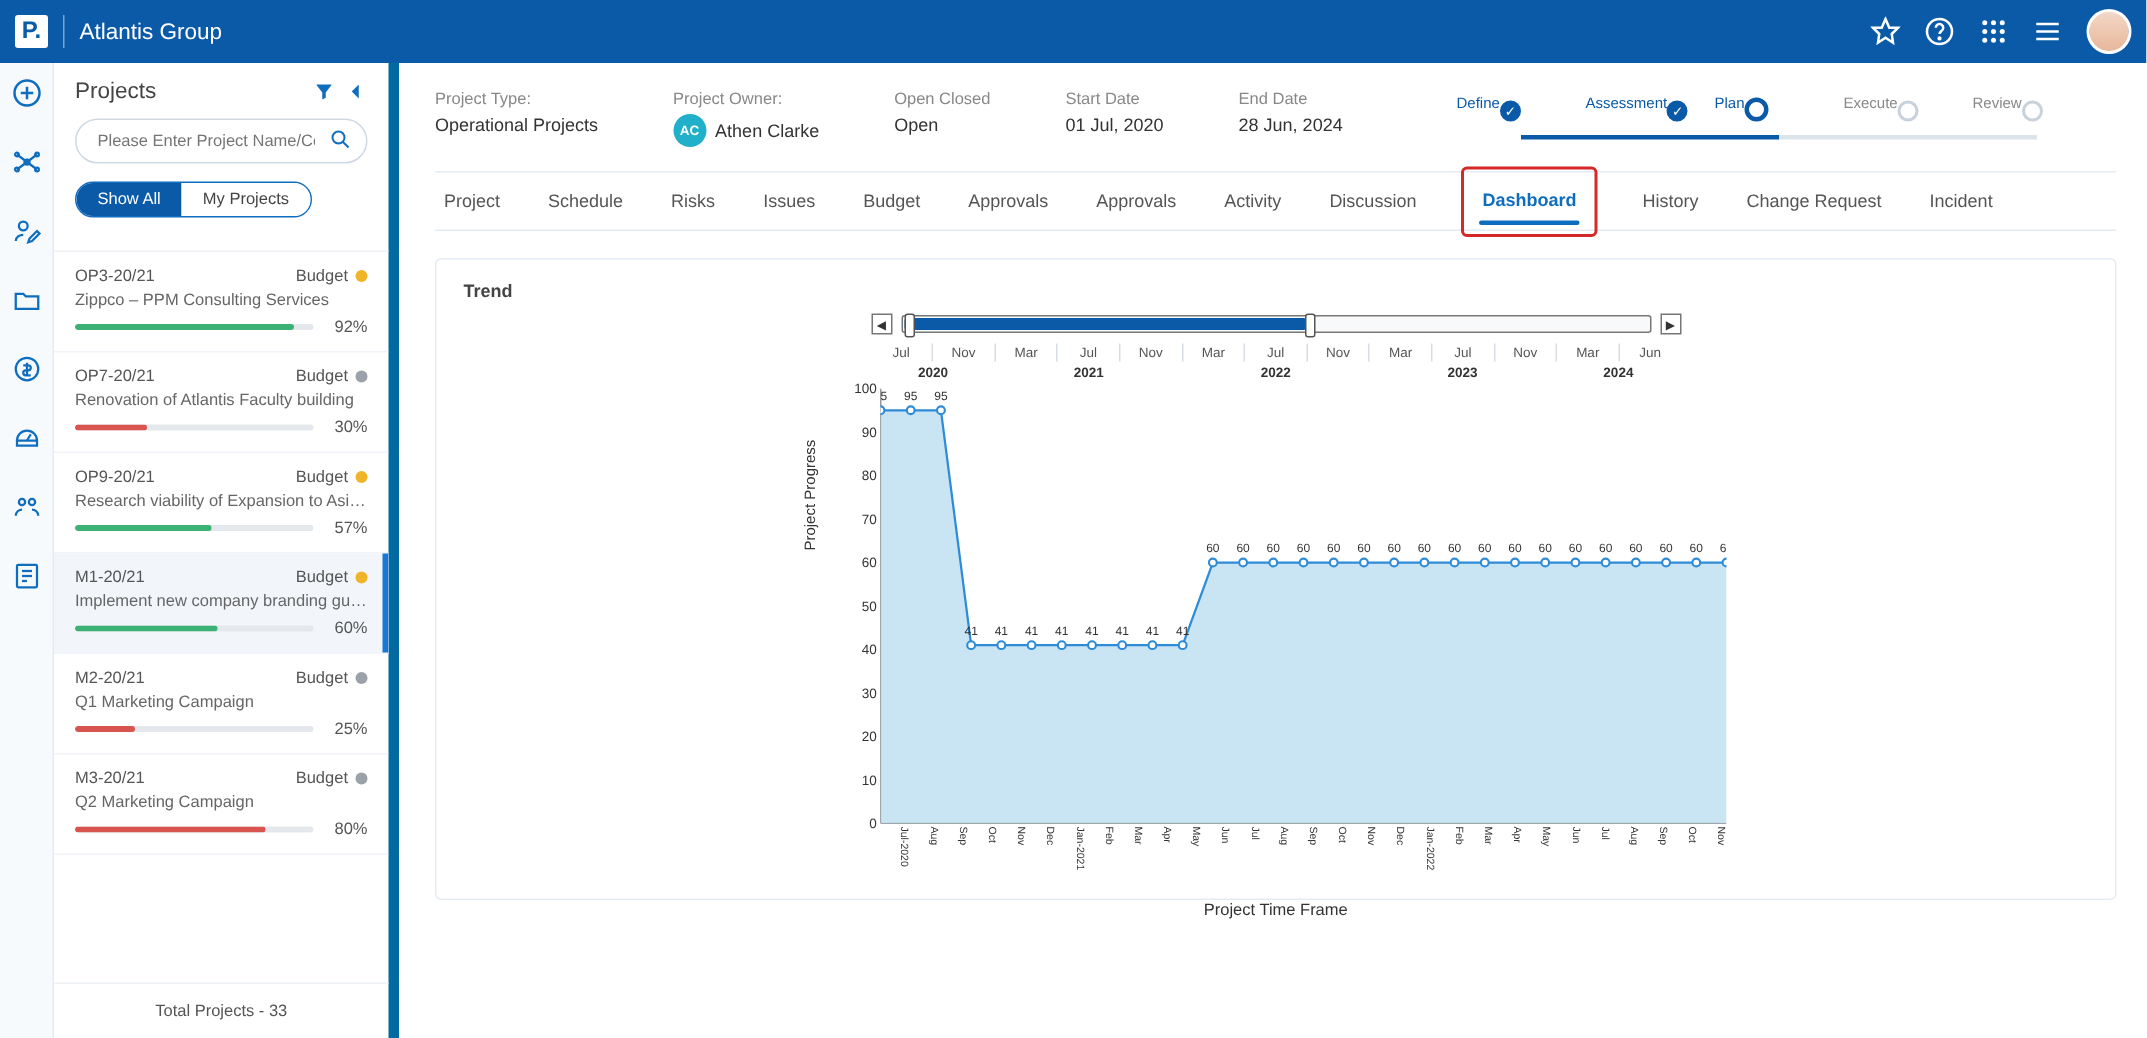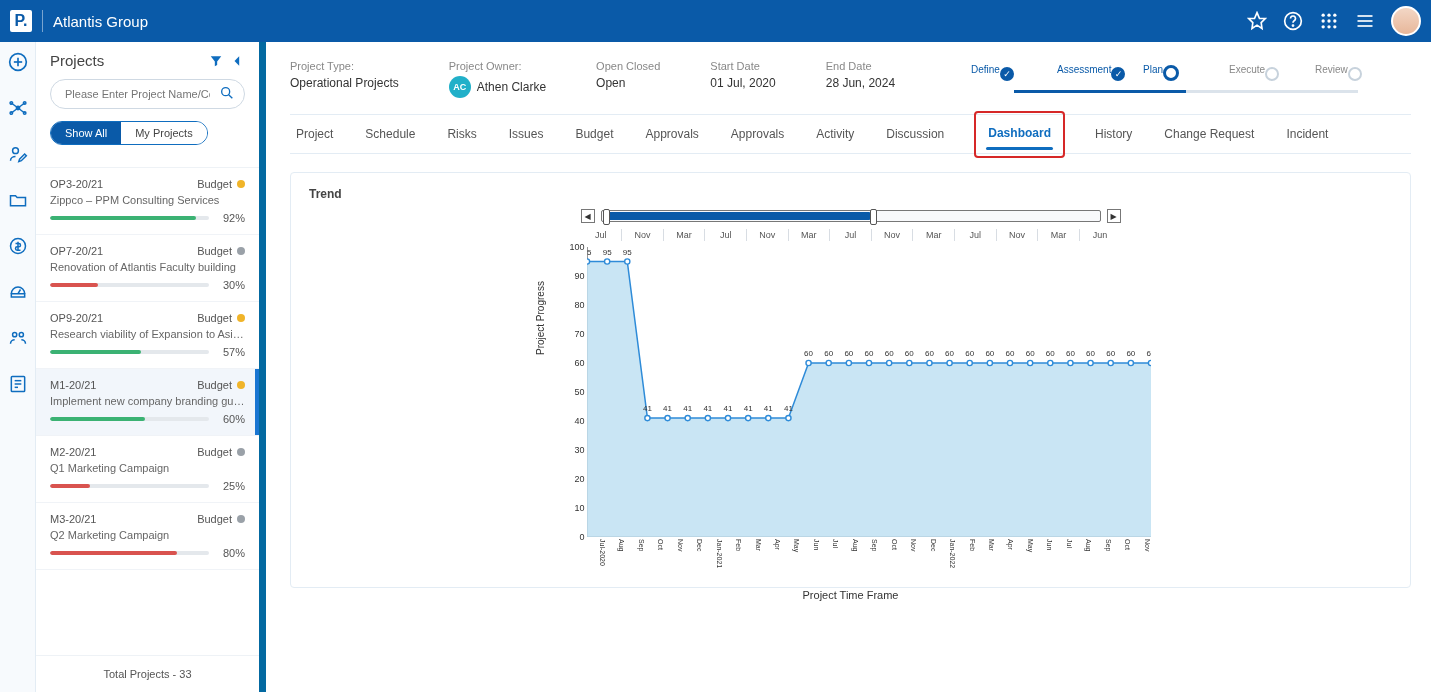--- a/index.html
+++ b/index.html
@@ -417,20 +417,27 @@
         <div class="tl-col">Jul</div>
         <div class="tl-col">Nov</div>
         <div class="tl-col">Mar</div>
         <div class="tl-col">Jul</div>
         <div class="tl-col">Nov</div>
         <div class="tl-col">Mar</div>
         <div class="tl-col">Jul</div>
         <div class="tl-col">Nov</div>
         <div class="tl-col">Mar</div>
         <div class="tl-col">Jun</div>
+      </div>
+    <div class="tl-years" id="tl-years">
+        <div class="tl-y" style="width: 15.3846%;">2020</div>
+        <div class="tl-y" style="width: 23.0769%;">2021</div>
+        <div class="tl-y" style="width: 23.0769%;">2022</div>
+        <div class="tl-y" style="width: 23.0769%;">2023</div>
+        <div class="tl-y" style="width: 15.3846%;">2024</div>
       </div>
 
     <div class="chart-wrap">
       <div class="y-axis">
         <div class="y-title">Project Progress</div>
         <div id="y-ticks">
             <div class="y-tick" style="top: 100%;">0</div>
             <div class="y-tick" style="top: 90%;">10</div>
             <div class="y-tick" style="top: 80%;">20</div>
             <div class="y-tick" style="top: 70%;">30</div>

